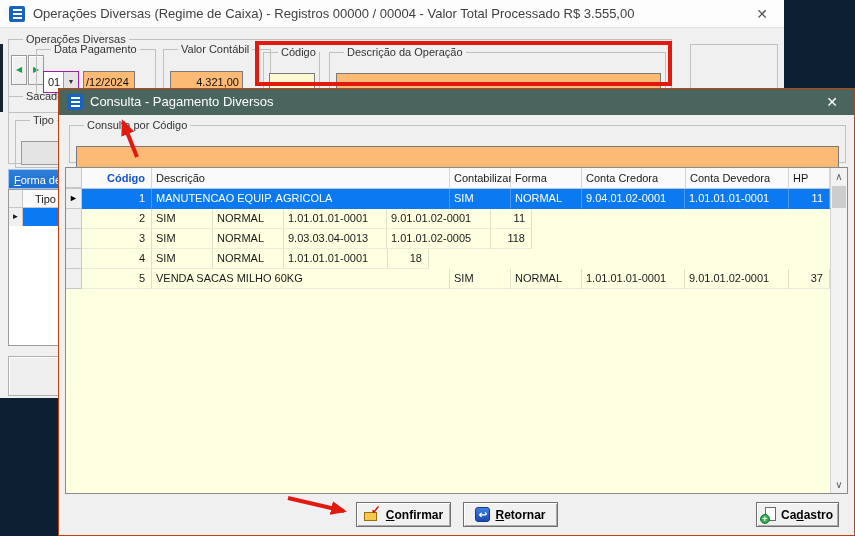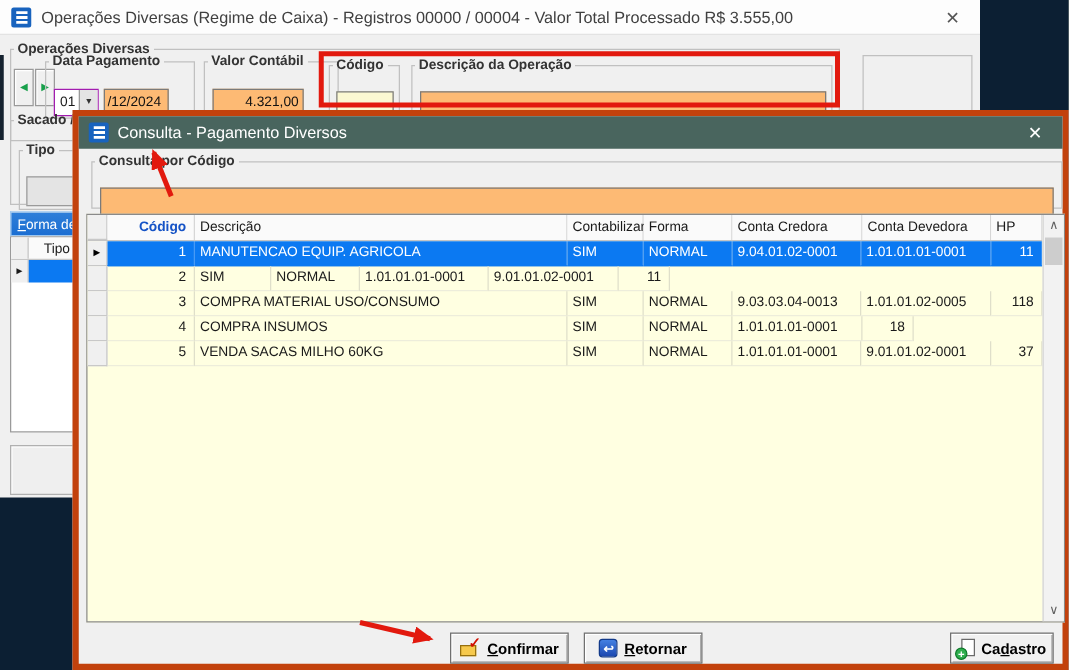--- a/index.html
+++ b/index.html
@@ -15,21 +15,21 @@
   .main-window{position:absolute;left:0;top:0;width:784px;height:398px;background:var(--window-bg);}
   .mw-titlebar{position:absolute;left:0;top:0;right:0;height:28px;background:#fdfdfd;border-bottom:1px solid #e3e3e3;}
   .app-icon{position:absolute;left:9px;top:6px;width:16px;height:16px;background:#1863be;border-radius:2px;display:flex;align-items:center;justify-content:center;}
   .app-icon .bars{width:9px;height:10px;background:linear-gradient(#fff 0 2px,transparent 2px 4px,#fff 4px 6px,transparent 6px 8px,#fff 8px 10px);}
   .mw-title{position:absolute;left:33px;top:0;line-height:28px;font-size:13px;color:#404040;white-space:nowrap;}
   .mw-close{position:absolute;right:10px;top:0;width:24px;height:28px;text-align:center;line-height:28px;font-size:14px;color:#555;cursor:pointer;}
   .mw-body{position:absolute;left:0;top:28px;right:0;bottom:0;}
   .left-edge-strip{position:absolute;left:0;top:16px;width:3px;height:68px;background:#15222f;}
 
   fieldset.fs{position:absolute;border:1px solid #c0c0c0;background:transparent;}
-  fieldset.fs legend{font-size:11px;color:#333;padding:0 3px;margin-left:2px;white-space:nowrap;font-weight:bold;}
+  fieldset.fs legend{font-size:11px;color:#333;padding:0 3px;margin-left:14px;white-space:nowrap;}
   .edit{position:absolute;height:22px;border:1px solid #7a7a7a;background:#fdba74;font-size:11px;padding:0 3px;color:#111;}
   .edit.right{text-align:right;}
   .edit.yellow{background:var(--field-yellow);}
 
   .fs-oper{left:8px;top:5px;width:664px;height:80px;}
   .nav-btns{position:absolute;left:11px;top:27px;width:35px;height:30px;display:flex;gap:1px;}
   .nav-btn{width:16px;height:30px;background:#f0f0f0;border:1px solid #9a9a9a;box-shadow:inset 1px 1px 0 #fff;display:flex;align-items:center;justify-content:center;cursor:pointer;}
   .nav-btn .green{color:#18a04b;font-size:8px;line-height:1;}
 
   .fs-data{left:36px;top:15px;width:120px;height:52px;}
@@ -55,21 +55,21 @@
   .forma-header{position:absolute;left:8px;top:141px;width:72px;height:20px;background:linear-gradient(#2f7fd9,var(--panel-header-blue));color:#fff;line-height:20px;padding-left:5px;border:1px solid #9ec7ef;border-right:none;white-space:nowrap;}
   .mini-grid{position:absolute;left:8px;top:161px;width:72px;height:157px;background:#fff;border:1px solid #9a9a9a;}
   .mg-header{display:flex;height:18px;border-bottom:1px solid #c6c6c6;background:#fafafa;}
   .mg-marker{width:14px;background:#f0f0f0;border-right:1px solid #c6c6c6;text-align:center;font-size:8px;line-height:18px;}
   .mg-col{flex:1;line-height:18px;padding-left:12px;}
   .mg-row{display:flex;height:18px;}
   .mg-cell-sel{flex:1;background:var(--selection-blue);}
   .bl-panel{position:absolute;left:8px;top:328px;width:72px;height:40px;background:#efefef;border:1px solid #b0b0b0;box-shadow:inset 1px 1px 0 #fff;}
 
   
-  .dialog{position:absolute;left:58px;top:88px;width:797px;height:448px;background:var(--window-bg);border:5px solid #c2410c;z-index:10;}
+  .dialog{position:absolute;left:58px;top:88px;width:797px;height:448px;background:var(--window-bg);border:1px solid #c2410c;z-index:10;}
   .dlg-titlebar{position:absolute;left:0;top:0;right:0;height:26px;background:var(--dialog-titlebar);}
   .dlg-titlebar .app-icon{left:8px;top:5px;}
   .dlg-title{position:absolute;left:31px;top:0;line-height:26px;font-size:13px;color:#fff;white-space:nowrap;}
   .dlg-close{position:absolute;right:12px;top:0;width:20px;height:26px;line-height:26px;text-align:center;color:#fff;font-size:14px;cursor:pointer;}
 
   .fs-search{left:10px;top:30px;width:777px;height:44px;}
   .search-edit{left:6px;top:15px;width:763px;}
 
   .grid{position:absolute;left:6px;top:78px;width:783px;height:327px;border:1px solid #8a8a8a;background:var(--grid-cream);display:flex;}
   .grid-main{width:764px;overflow:hidden;}
@@ -235,31 +235,29 @@
             <div class="cell c-codigo">2</div>
             <div class="cell c-contabilizar">SIM</div>
             <div class="cell c-forma">NORMAL</div>
             <div class="cell c-devedora">1.01.01.01-0001</div>
             <div class="cell c-credora">9.01.01.02-0001</div>
             <div class="cell c-hp">11</div>
           </div>
           <div class="grid-row">
             <div class="cell marker"></div>
             <div class="cell c-codigo">3</div>
-            <div class="cell c-descricao">COMPRA MATERIAL USO/CONSUMO</div>
             <div class="cell c-contabilizar">SIM</div>
             <div class="cell c-forma">NORMAL</div>
             <div class="cell c-devedora">9.03.03.04-0013</div>
             <div class="cell c-credora">1.01.01.02-0005</div>
             <div class="cell c-hp">118</div>
           </div>
           <div class="grid-row">
             <div class="cell marker"></div>
             <div class="cell c-codigo">4</div>
-            <div class="cell c-descricao">COMPRA INSUMOS</div>
             <div class="cell c-contabilizar">SIM</div>
             <div class="cell c-forma">NORMAL</div>
             <div class="cell c-credora">1.01.01.01-0001</div>
             <div class="cell c-hp">18</div>
           </div>
           <div class="grid-row">
             <div class="cell marker"></div>
             <div class="cell c-codigo">5</div>
             <div class="cell c-descricao">VENDA SACAS MILHO 60KG</div>
             <div class="cell c-contabilizar">SIM</div>

